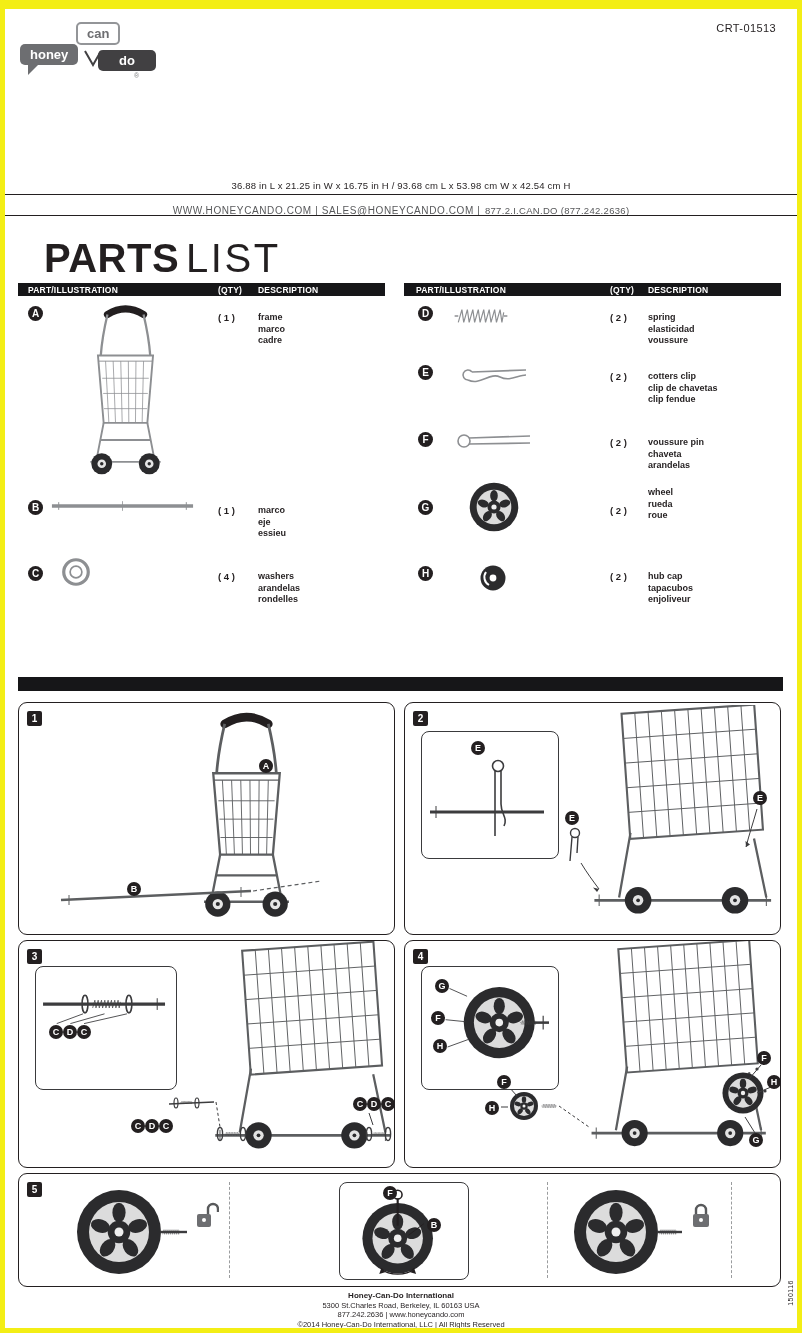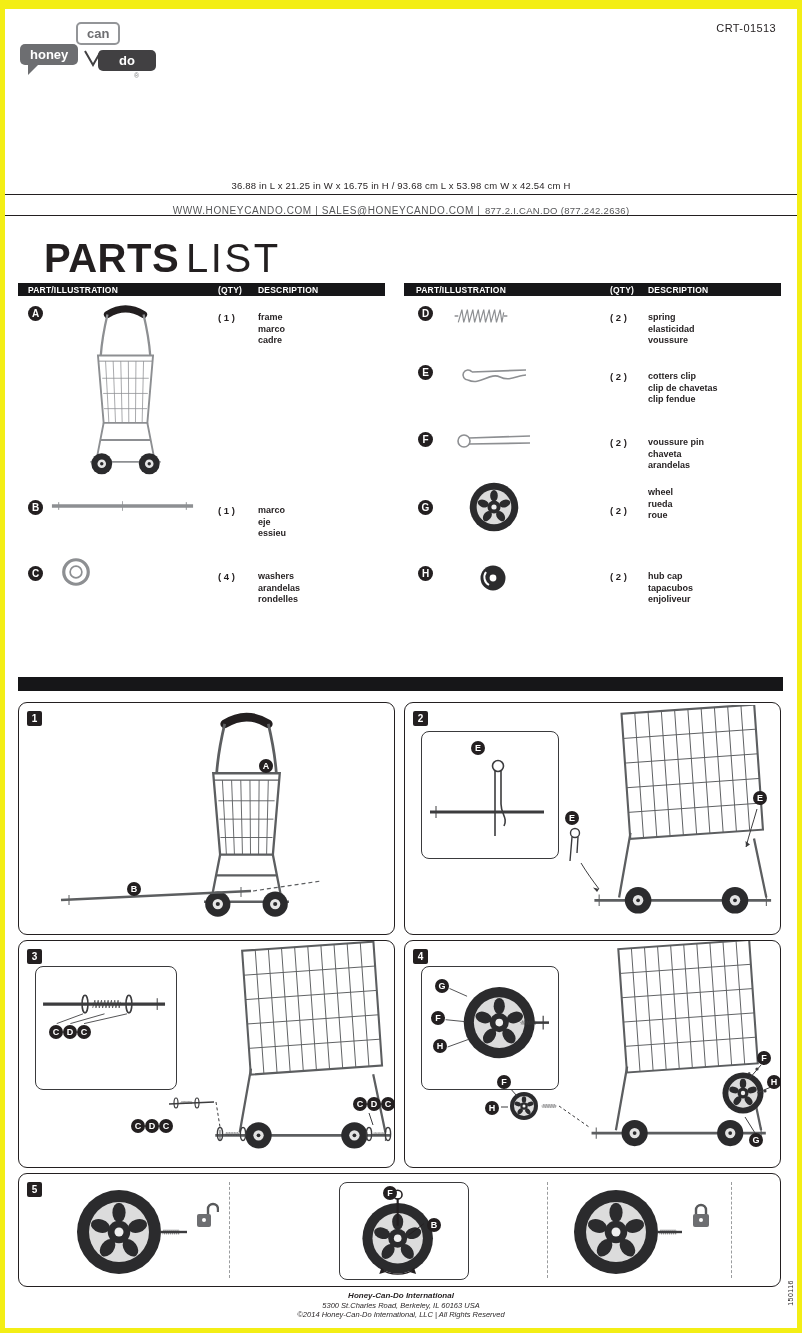--- a/index.html
+++ b/index.html
@@ -35,21 +35,21 @@
   .pb.big { width:15px; height:15px; font-size:10px; }
   .qty { position:absolute; font-size:9.5px; font-weight:bold; white-space:nowrap; }
   .desc { position:absolute; font-size:9px; font-weight:bold; line-height:11.5px; }
   .divider-bar { position:absolute; left:18px; top:677px; width:765px; height:14px; background:#161618; }
   .panel { position:absolute; border:1.6px solid #231f20; border-radius:9px; background:#fff; }
   .stepnum { position:absolute; left:8px; top:8px; width:15px; height:15px; background:#231f20; color:#fff; font-size:10px; font-weight:bold; display:flex; align-items:center; justify-content:center; border-radius:2px; z-index:6; }
   .inset { position:absolute; border:1.5px solid #3a3a3c; border-radius:8px; background:#fff; }
   .inset svg { position:absolute; left:0; top:0; }
   .panel > svg.scene { position:absolute; left:0; top:0; }
   .dash-v { position:absolute; width:0; border-left:1.5px dashed #9a9c9e; }
-  .footer { position:absolute; left:0; width:100%; top:1291px; text-align:center; font-size:7.5px; line-height:9.6px; color:#231f20;font-style:italic; }
+  .footer { position:absolute; left:0; width:100%; top:1291px; text-align:center; font-size:7.5px; line-height:9.6px; color:#231f20; }
   .footer .co { font-weight:bold; font-size:8px; }
   .print-code { position:absolute; right:8px; top:1280px; font-size:7px; color:#231f20; writing-mode:vertical-rl; transform:rotate(180deg); letter-spacing:0.5px; }
 </style>
 </head>
 <body>
 
 <svg width="0" height="0" style="position:absolute" aria-hidden="true">
   <defs>
     <symbol id="sym-cart" viewBox="0 0 100 190">
       <path d="M31 13 Q50 1 69 13" fill="none" stroke="#231f20" stroke-width="7.5" stroke-linecap="round"></path>
@@ -409,16 +409,17 @@
         <path d="M86 42 L70 54" stroke="#231f20" stroke-width="1"></path>
       </svg>
     </div>
     <div class="pb" style="left:364px; top:12px">F</div>
     <div class="pb" style="left:408px; top:44px">B</div>
   </section>
 
   <div class="footer">
     <div class="co">Honey-Can-Do International</div>
     <div>5300 St.Charles Road, Berkeley, IL 60163 USA</div>
+    <div>877.242.2636 | www.honeycando.com</div>
     <div>©2014 Honey-Can-Do International, LLC | All Rights Reserved</div>
   </div>
   <div class="print-code">150116</div>
 </div>
 
 </body></html>

